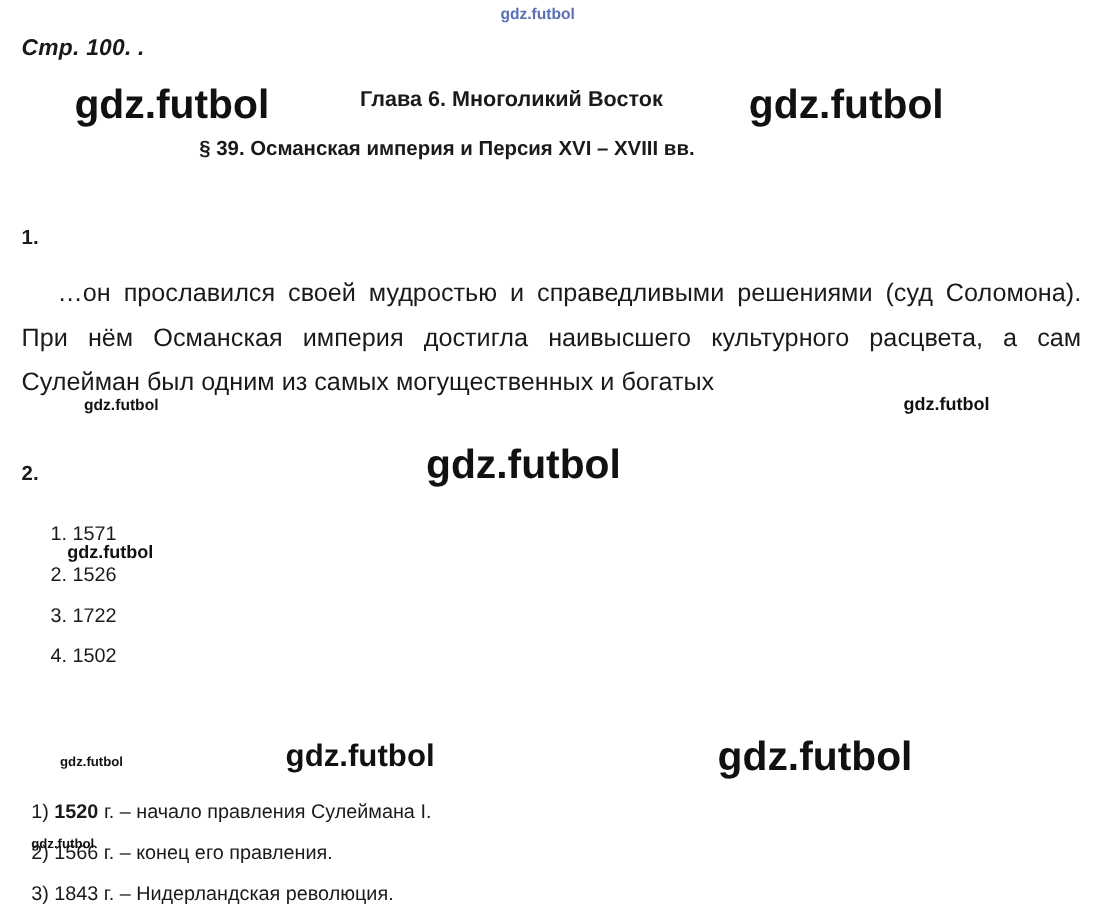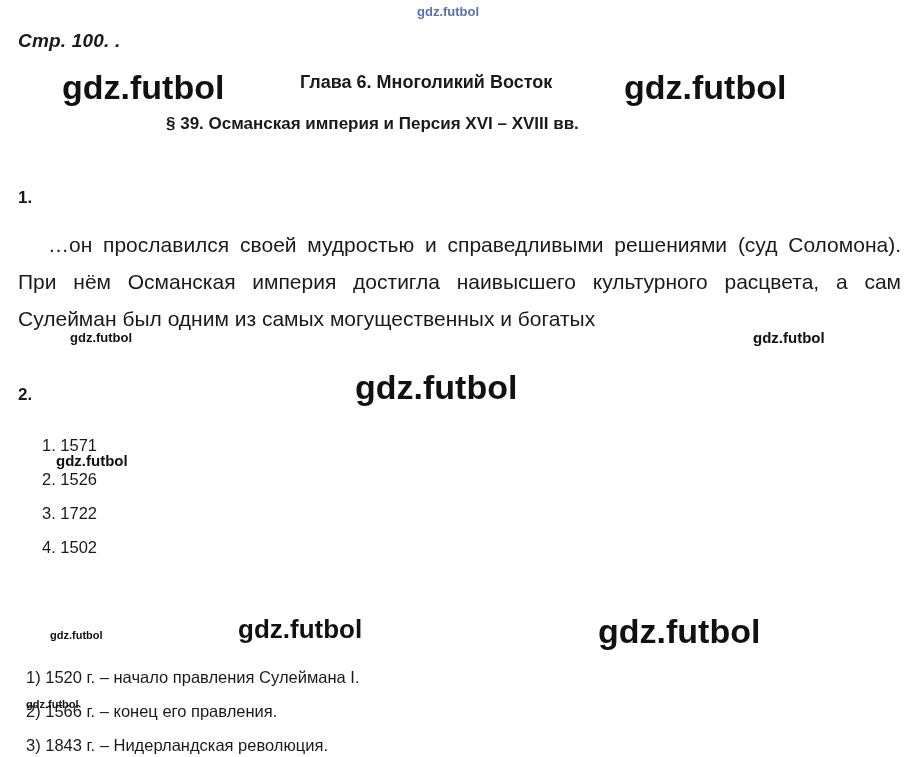--- a/index.html
+++ b/index.html
@@ -152,21 +152,21 @@
     position: absolute;
     left: 26px;
     top: 660px;
     font-size: 16.5px;
   }
   .list2-item {
     height: 34px;
     line-height: 34px;
     white-space: nowrap;
   }
-  .bold-inline { font-weight: normal; margin-top: 24px; }
+  .bold-inline { font-weight: bold; margin-top: 24px; }
 </style>
 </head>
 <body>
 
 <div class="page">
 
   <div class="wm wm-top">gdz.futbol</div>
 
   <div class="page-number">Стр. 100. .</div>
 

